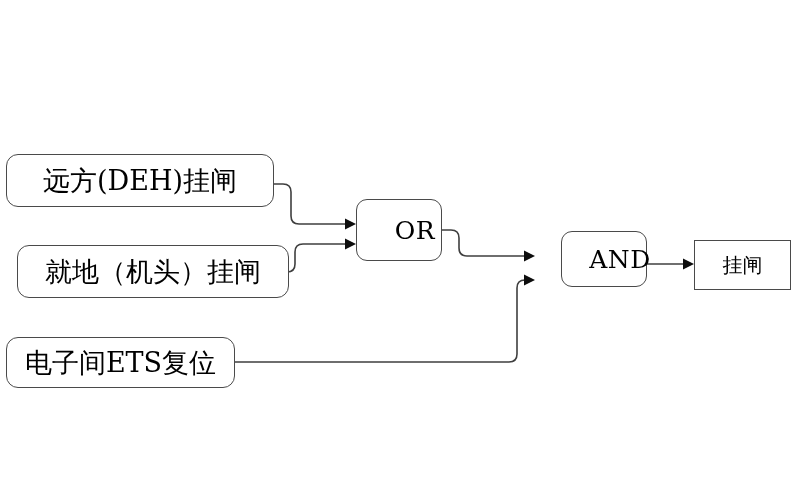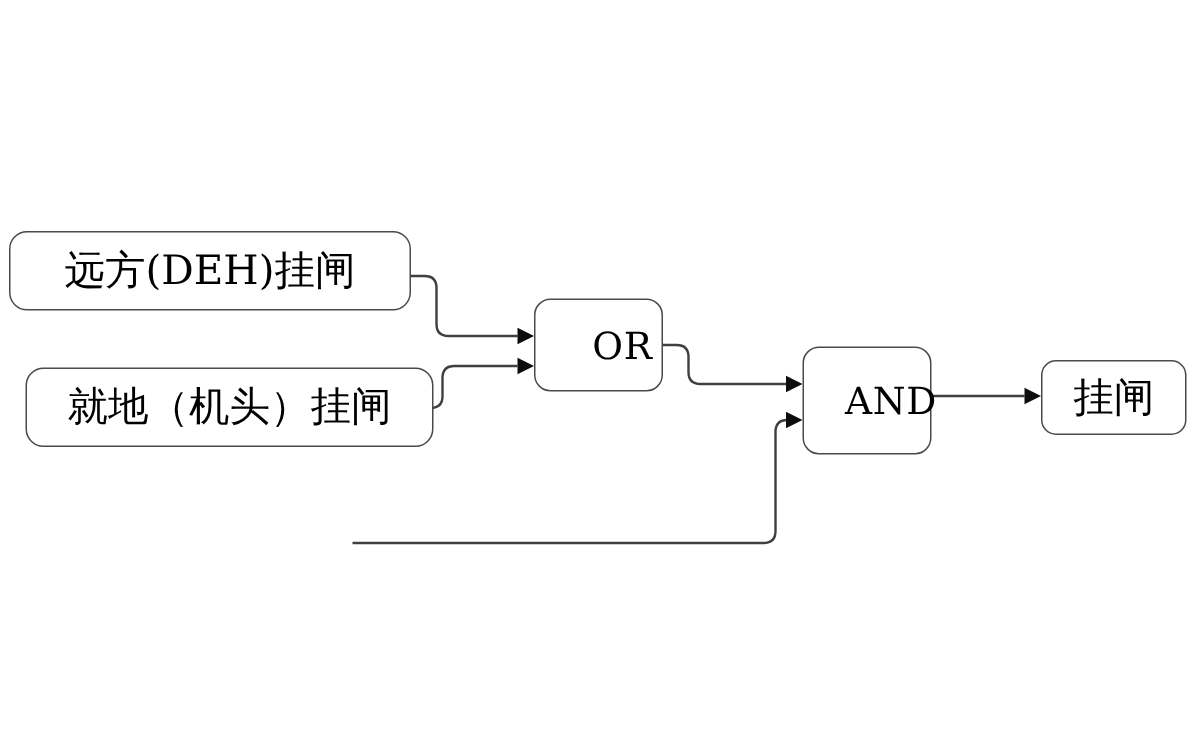--- a/index.html
+++ b/index.html
@@ -35,29 +35,29 @@
     letter-spacing: 0px;
   }
   .node.gate-node {
     font-size: 25px;
     border-radius: 11px;
     font-family: "DejaVu Serif", "Liberation Serif", serif;
     letter-spacing: 0.5px;
     padding-left: 32px;
   }
   .node.output-node {
-    font-size: 27px;
-    border-radius: 10px;
+    font-size: 20px;
+    border-radius: 0;
   }
   
   #node-remote    { left: 6px;   top: 130px; width: 268px; height: 53px; }
   #node-local     { left: 17px;   top: 221px; width: 272px; height: 53px; }
   #node-ets       { left: 6px;   top: 313px; width: 229px; height: 51px; }
   #node-or        { left: 356px; top: 175px; width: 86px;  height: 62px; }
-  #node-and       { left: 535px; top: 207px; width: 86px;  height: 72px; }
+  #node-and       { left: 561px; top: 207px; width: 86px;  height: 56px; }
   #node-output    { left: 694px; top: 216px; width: 97px;  height: 50px; }
 
   #wires {
     position: absolute;
     left: 0;
     top: 0;
     width: 800px;
     height: 500px;
     pointer-events: none;
   }
@@ -93,20 +93,21 @@
     <polygon class="arrowhead" points="524,250.5 535,256 524,261.5"></polygon>
 
     <path d="M621 240 H683"></path>
     <polygon class="arrowhead" points="683,234.5 694,240 683,245.5"></polygon>
   </svg>
 
   <div class="node input-node" id="node-remote">远方(DEH)挂闸</div>
 
   <div class="node input-node" id="node-local">就地（机头）挂闸</div>
 
+  <div class="node input-node" id="node-ets">电子间ETS复位</div>
 
   <div class="node gate-node" id="node-or">OR</div>
 
   <div class="node gate-node" id="node-and">AND</div>
 
   <div class="node output-node" id="node-output">挂闸</div>
 
 </div>
 
 </body></html>

